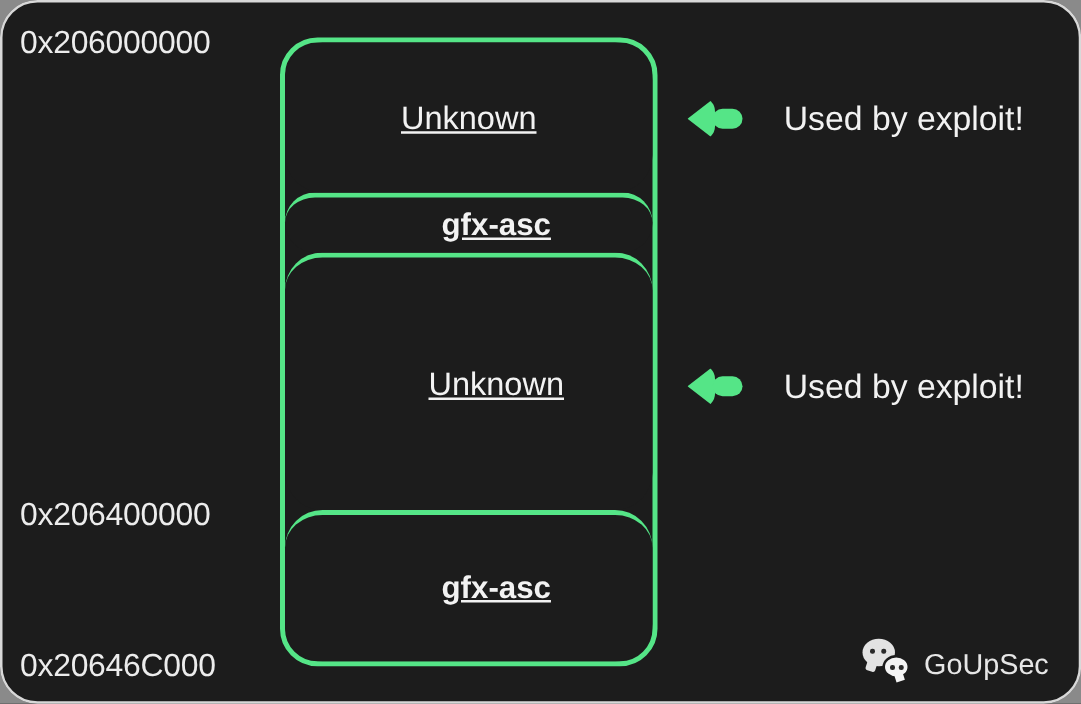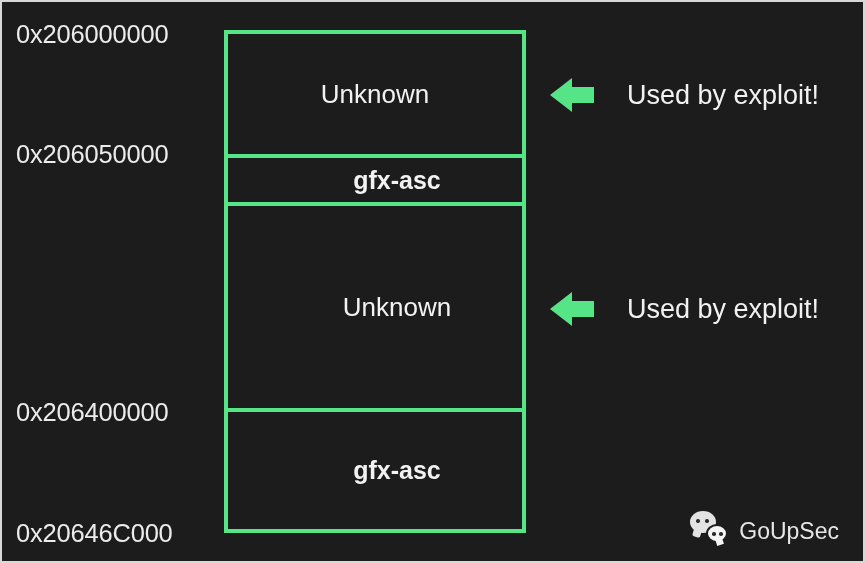--- a/index.html
+++ b/index.html
@@ -1,15 +1,15 @@
 <!DOCTYPE html>
 <html><head>
 <meta charset="utf-8">
 <style>
-  * { margin:0; padding:0; box-sizing:border-box; }
+  * { margin:0; padding:0; box-sizing:border-box;border-radius:30px; }
   html, body {
     width:865px; height:563px;
     background:#8a8a8a;
     font-family:"Liberation Sans", sans-serif;
     overflow:hidden;
   }
   #canvas {
     position:relative;
     width:865px; height:563px;
     background:#1c1c1c;
@@ -44,20 +44,21 @@
     align-items:center;
     justify-content:center;
     background:#1c1c1c;
     flex:none;
   }
   .region + .region { border-top:4px solid #55e587;padding-left:44px; }
   .region-label {
     color:#f2f2f2;
     text-align:left;
     line-height:1;
+    text-decoration:underline;
   }
   .lbl-unknown { font-size:26px; font-weight:400; }
   .lbl-gfx     { font-size:25px; font-weight:700; }
 
   
   #region-0 { height:120px; }
   #region-1 { height:48px;  }
   #region-2 { height:206px; }
   #region-3 { height:121px; }
 
@@ -153,21 +154,20 @@
     font-weight:400;
     line-height:1;
   }
 </style>
 </head>
 <body>
 
 <div id="canvas">
 
   <div class="addr" style="top:20px">0x206000000</div>
-  <div class="addr" style="top:140px">0x206050000</div>
   <div class="addr" style="top:398px">0x206400000</div>
   <div class="addr" style="top:519px">0x20646C000</div>
 
   <div id="memmap">
     <div class="region" id="region-0">
       <span class="region-label lbl-unknown">Unknown</span>
     </div>
     <div class="region" id="region-1">
       <span class="region-label lbl-gfx">gfx-asc</span>
     </div>

